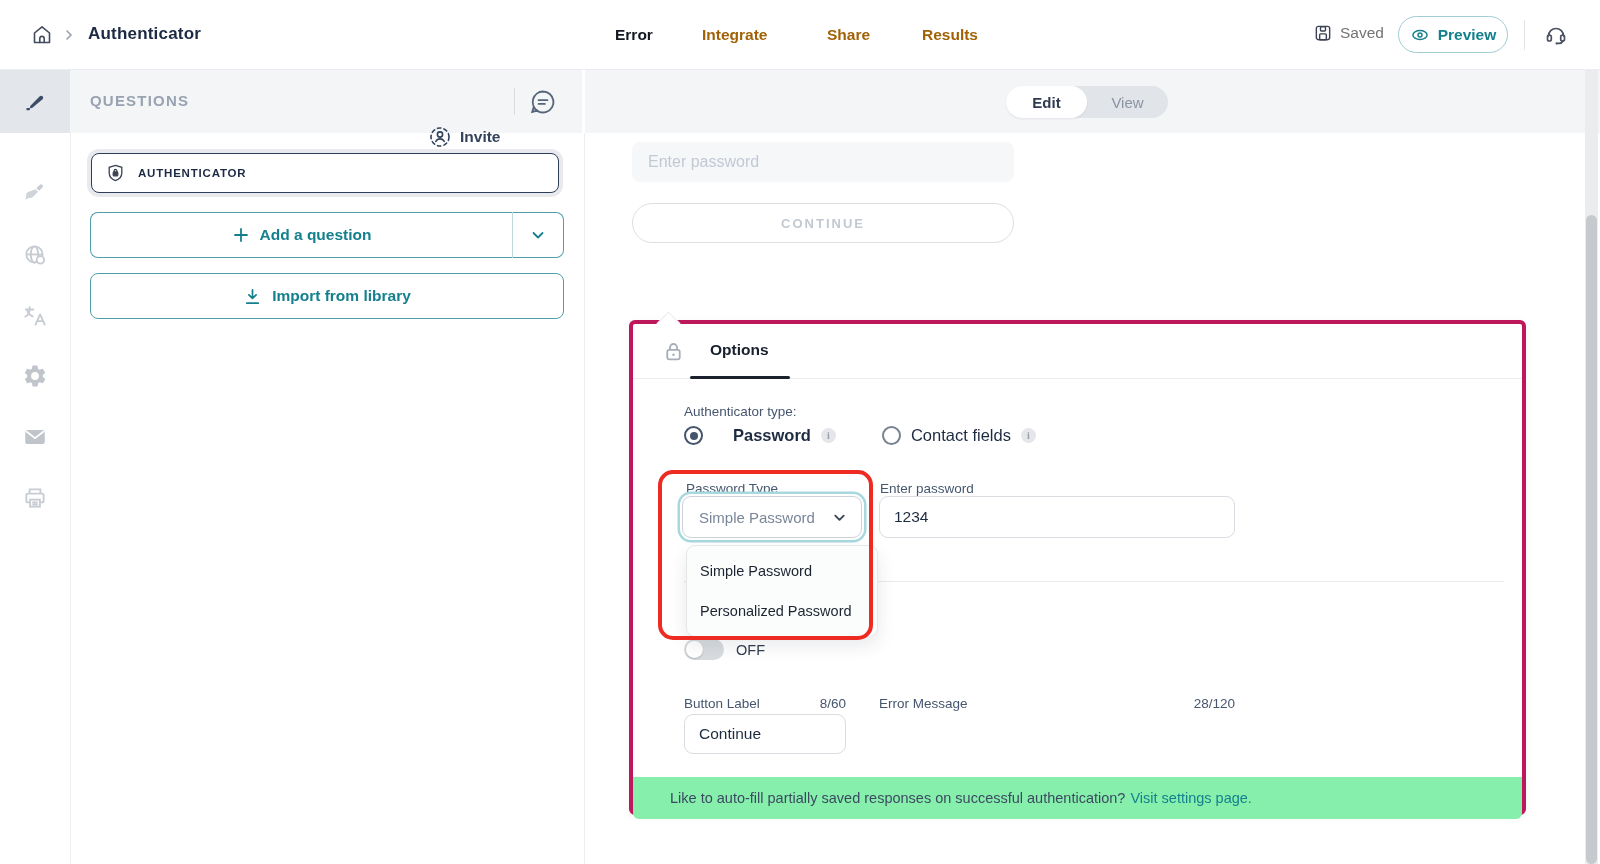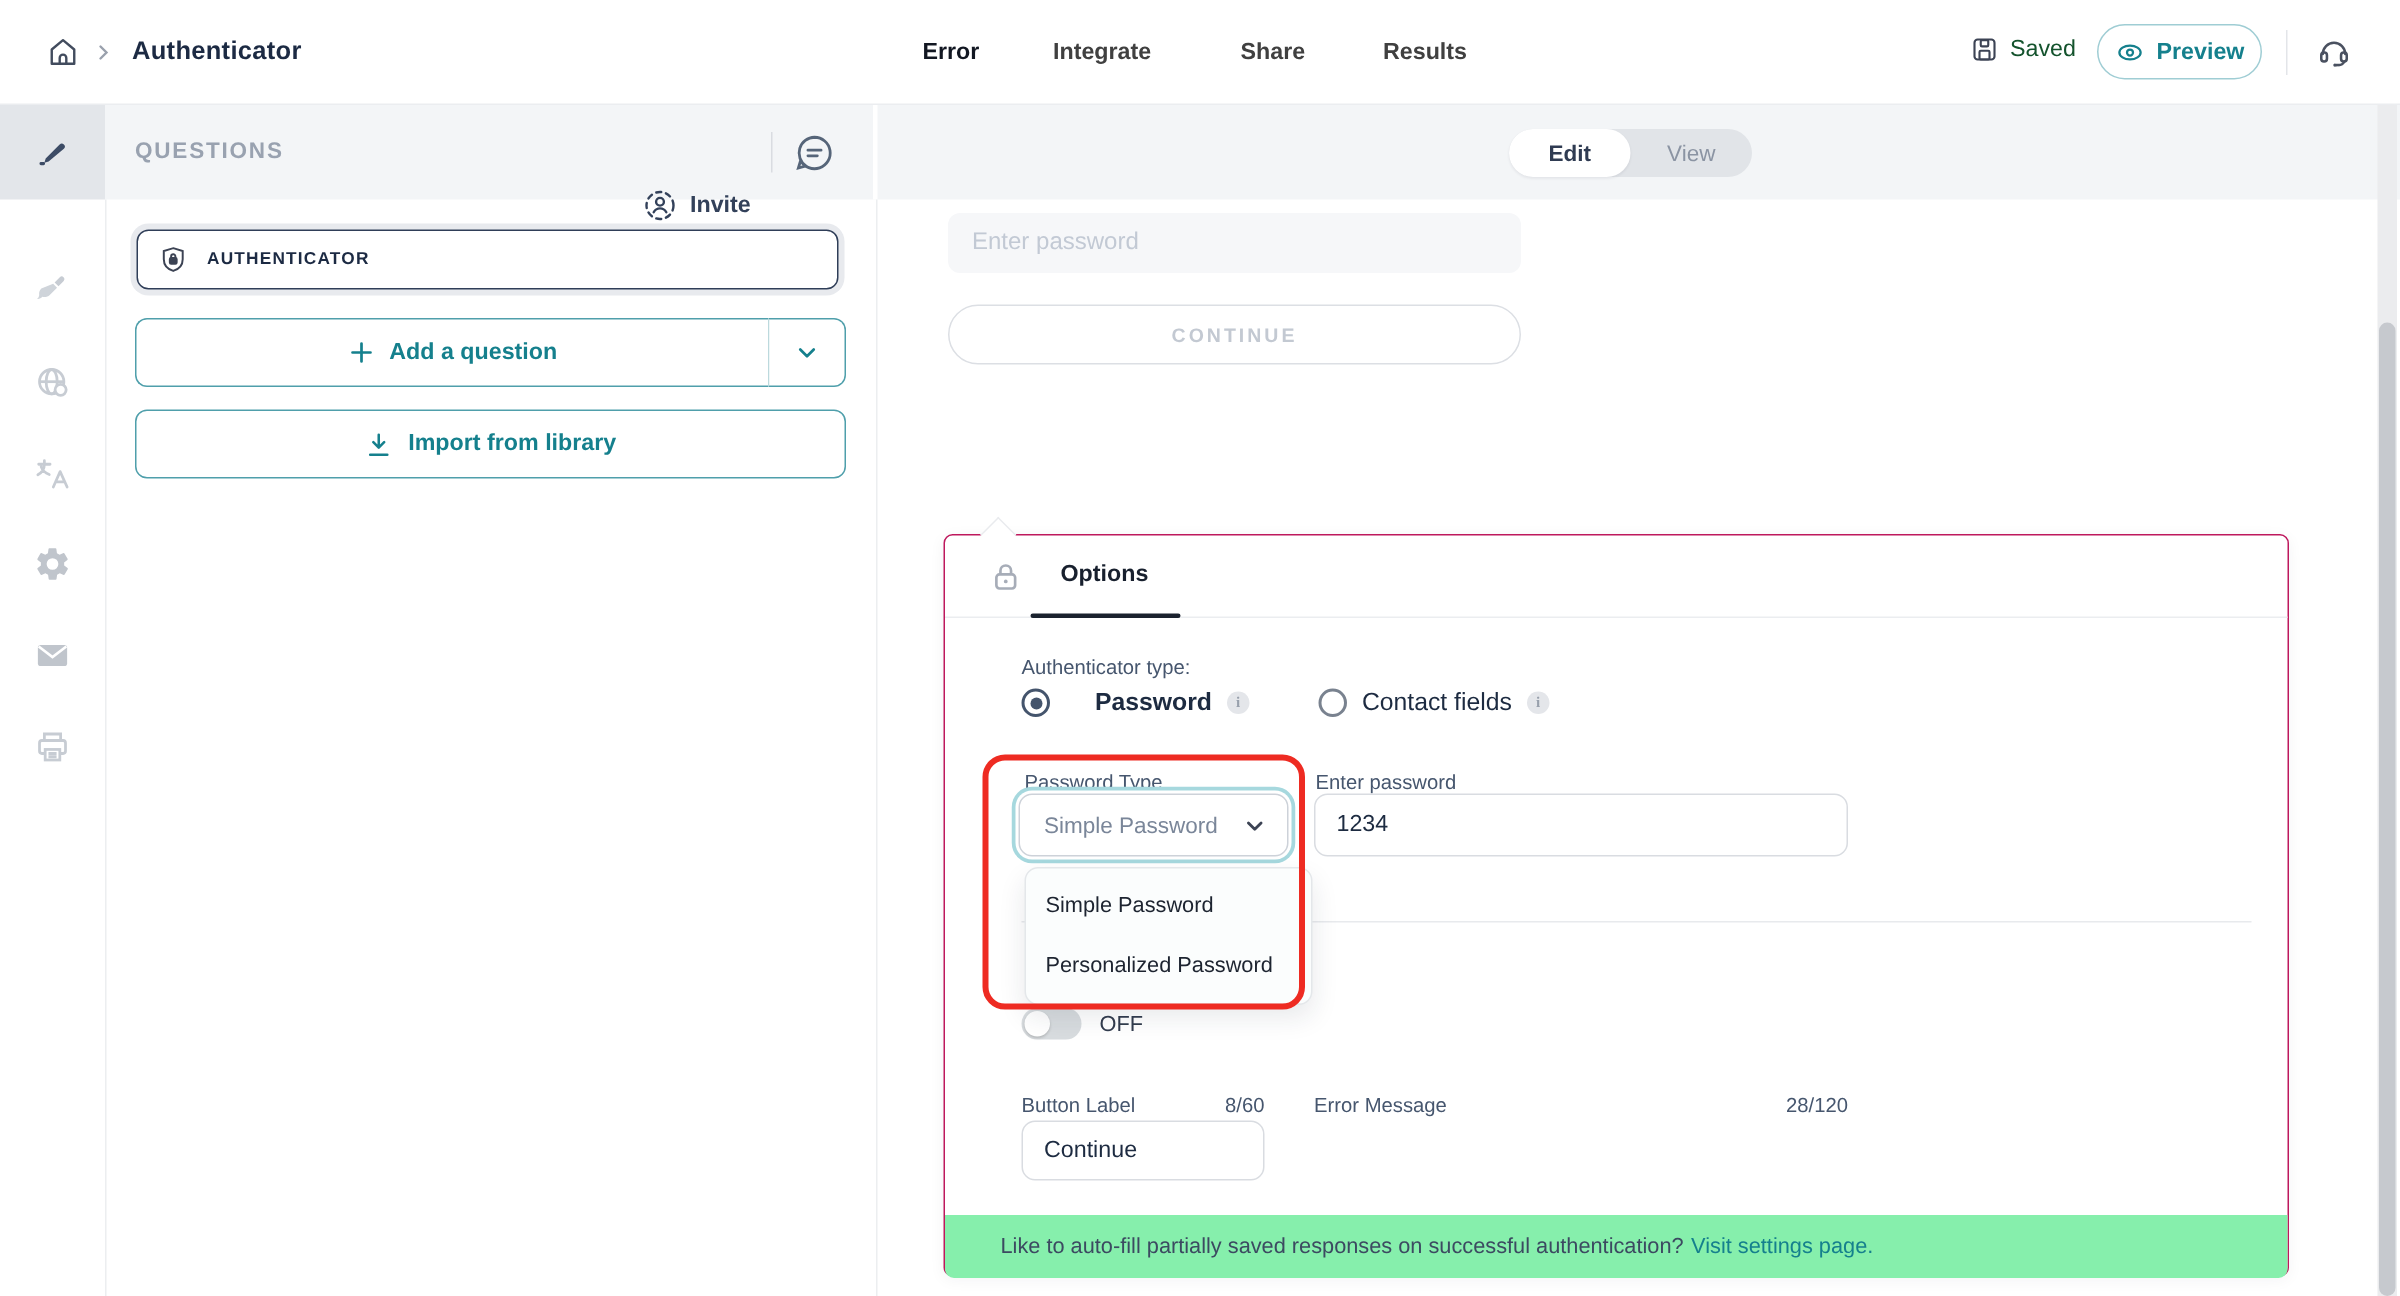--- a/index.html
+++ b/index.html
@@ -4,23 +4,23 @@
 <style>
   * { margin:0; padding:0; box-sizing:border-box; }
   html,body { width:1600px; height:864px; }
   body { font-family:"Liberation Sans", sans-serif; color:#1e2b45; background:#fff; overflow:hidden; }
   #app { position:relative; width:1600px; height:864px; background:#fff; }
   .abs { position:absolute; }
 
   
   .topbar { position:absolute; left:0; top:0; width:1600px; height:70px; background:#fff; border-bottom:1px solid #ebedf0; z-index:30; }
   .crumb-title { position:absolute; left:88px; top:24px; font-size:17px; font-weight:700; color:#1c2a43; letter-spacing:.2px; }
-  .nav-item { position:absolute; top:26px; font-size:15.5px; font-weight:600; color:#404040; cursor:pointer; }
+  .nav-item { position:absolute; top:26px; font-size:15.5px; font-weight:600; color:#a16207; cursor:pointer; }
   .nav-item.active { color:#121722; }
-  .saved { position:absolute; left:1313px; top:23px; display:flex; align-items:center; gap:7px; font-size:15.5px; color:#14532d; }
+  .saved { position:absolute; left:1313px; top:23px; display:flex; align-items:center; gap:7px; font-size:15.5px; color:#737373; }
   .preview-btn { position:absolute; left:1398px; top:16px; width:110px; height:37px; border:1.5px solid #9fcdd4; border-radius:19px; background:#fff; display:flex; align-items:center; justify-content:center; gap:8px; color:var(--teal); font-size:15.5px; font-weight:700; cursor:pointer; }
   .topbar-divider { position:absolute; left:1524px; top:20px; width:1px; height:30px; background:#e3e5e9; }
 
   
   .subheader { position:absolute; left:0; top:70px; width:1600px; height:63px; background:#f3f5f7; z-index:5; }
   .subheader-gap { position:absolute; left:582px; top:70px; width:3px; height:63px; background:#fff; z-index:6; }
 
   
   .rail { position:absolute; left:0; top:70px; width:70px; height:794px; background:#fff; z-index:10; }
   .rail-item { position:absolute; left:0; width:70px; height:63px; display:flex; align-items:center; justify-content:center; color:#c7ccd3; cursor:pointer; }
@@ -48,21 +48,21 @@
   .seg { flex:1; display:flex; align-items:center; justify-content:center; font-size:15px; cursor:pointer; }
   .seg.active { background:#fff; border-radius:16px; font-weight:600; color:#2f3b52; box-shadow:0 1px 2px rgba(20,30,50,.08); }
   .seg.inactive { color:#8b94a3; }
 
   
   .pw-preview { position:absolute; left:632px; top:142px; width:382px; height:40px; background:#f6f7f9; border:none; border-radius:8px; padding:0 16px; font-size:16px; color:#55606f; font-family:"Liberation Sans",sans-serif; }
   .pw-preview::placeholder { color:#c2c9d4; }
   .continue-preview { position:absolute; left:632px; top:203px; width:382px; height:40px; background:#fff; border:1px solid #dcdfe4; border-radius:21px; color:#c3c9d2; font-size:13px; font-weight:600; letter-spacing:2px; cursor:pointer; }
 
   
-  .options-panel { position:absolute; left:629px; top:356px; width:897px; height:495px; background:#fff; border:1px solid #be185d; border-radius:6px; box-shadow:0 2px 10px rgba(25,35,55,.05); z-index:8; }
+  .options-panel { position:absolute; left:629px; top:320px; width:897px; height:495px; background:#fff; border:4px solid #be185d; border-radius:6px; box-shadow:0 2px 10px rgba(25,35,55,.05); z-index:8; }
   .panel-caret { position:absolute; left:27px; top:-9px; width:17px; height:17px; background:#fff; border-left:1px solid #e9ebee; border-top:1px solid #e9ebee; transform:rotate(45deg); }
   .tab-row { position:absolute; left:0; top:0; width:100%; height:55px; border-bottom:1px solid #ebedf0; }
   .tab-lock { position:absolute; left:28px; top:15px; color:#a7adb8; }
   .tab-label { position:absolute; left:77px; top:17px; font-size:15.5px; font-weight:700; color:#18202e; cursor:pointer; }
   .tab-underline { position:absolute; left:57px; top:52px; width:100px; height:3px; background:#1b222e; border-radius:2px; }
 
   .lbl { font-size:13.5px; color:#46566e; }
   .auth-type-lbl { position:absolute; left:51px; top:80px; }
   .radio-row { position:absolute; left:51px; top:102px; display:flex; align-items:center; gap:10px; }
   .radio { width:19px; height:19px; border-radius:50%; border:2px solid #44546c; position:relative; cursor:pointer; flex:none; }

